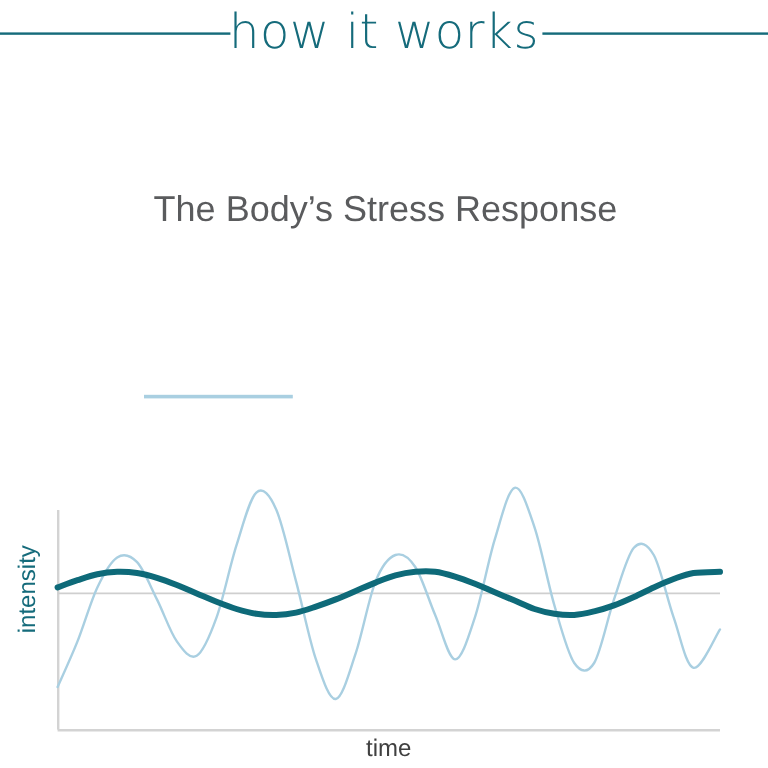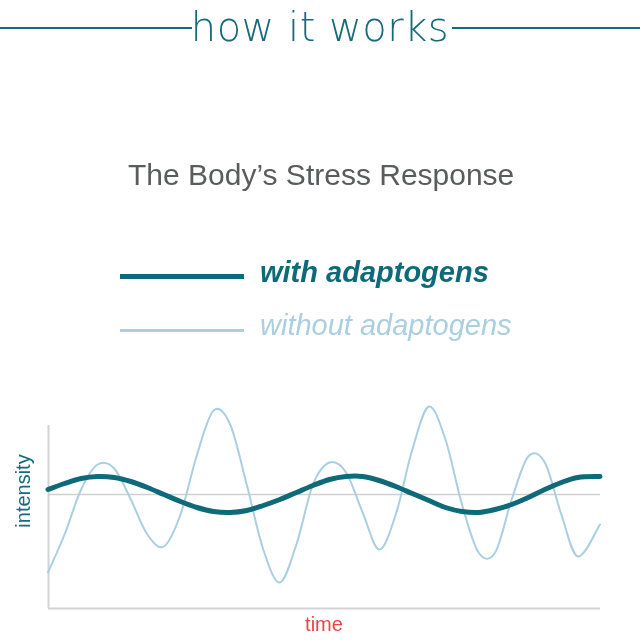--- a/index.html
+++ b/index.html
@@ -156,37 +156,32 @@
 
 <div id="header-band">
   <div class="rule" id="rule-left" style="background: rgb(21, 107, 123);"></div>
   <div class="rule" id="rule-right" style="background: rgb(21, 107, 123);"></div>
   <div id="header-title" style="color: rgb(21, 107, 123);">how it works</div>
 </div>
 
 <div id="chart-title" style="color: rgb(90, 91, 93);">The Body’s Stress Response</div>
 
 <div id="legend">
-  <div class="legend-row" id="legend-row-with">
-    <div class="legend-swatch" id="legend-swatch-with" style="background: rgb(14, 106, 121);"></div>
-    <div class="legend-label" id="legend-label-with" style="color: rgb(14, 106, 121);">with adaptogens</div>
-  </div>
   <div class="legend-row" id="legend-row-without">
     <div class="legend-swatch" id="legend-swatch-without" style="background: rgb(169, 207, 225);"></div>
-    <div class="legend-label" id="legend-label-without" style="color: rgb(169, 207, 225);">without adaptogens</div>
   </div>
 </div>
 
 <div id="plot-area">
   <svg id="plot-svg" width="640" height="260" viewBox="0 0 640 260">
 
     <line id="axis-y" x1="48.5" y1="45" x2="48.5" y2="228" stroke="#d3d3d3" stroke-width="2"></line>
 
     <line id="axis-x" x1="48" y1="228.5" x2="600" y2="228.5" stroke="#d3d3d3" stroke-width="2"></line>
 
     <line id="baseline" x1="48" y1="114.5" x2="600" y2="114.5" stroke="#cfcfcf" stroke-width="1.5"></line>
 
     <path id="series-without" fill="none" stroke-linecap="round" stroke-linejoin="round" d="M48.00,192.50C50.76,186.17 59.04,168.33 64.56,154.50C70.08,140.67 75.60,121.17 81.12,109.50C86.64,97.83 92.16,88.00 97.68,84.50C103.20,81.00 108.72,82.67 114.24,88.50C119.76,94.33 125.28,108.50 130.80,119.50C136.32,130.50 141.84,146.67 147.36,154.50C152.88,162.33 158.40,169.83 163.92,166.50C169.44,163.17 174.96,149.83 180.48,134.50C186.00,119.17 191.52,91.83 197.04,74.50C202.56,57.17 208.08,35.50 213.60,30.50C219.12,25.50 224.64,32.17 230.16,44.50C235.68,56.83 241.20,83.67 246.72,104.50C252.24,125.33 257.76,153.17 263.28,169.50C268.80,185.83 274.32,203.33 279.84,202.50C285.36,201.67 290.88,180.83 296.40,164.50C301.92,148.17 307.44,118.17 312.96,104.50C318.48,90.83 324.00,84.50 329.52,82.50C335.04,80.50 340.56,84.17 346.08,92.50C351.60,100.83 357.12,119.67 362.64,132.50C368.16,145.33 373.68,169.17 379.20,169.50C384.72,169.83 390.24,151.17 395.76,134.50C401.28,117.83 406.80,87.50 412.32,69.50C417.84,51.50 423.36,28.17 428.88,26.50C434.40,24.83 439.92,43.17 445.44,59.50C450.96,75.83 456.48,105.67 462.00,124.50C467.52,143.33 473.04,164.50 478.56,172.50C484.08,180.50 489.60,181.33 495.12,172.50C500.64,163.67 506.16,135.50 511.68,119.50C517.20,103.50 522.72,82.67 528.24,76.50C533.76,70.33 539.28,72.83 544.80,82.50C550.32,92.17 555.84,118.83 561.36,134.50C566.88,150.17 571.48,174.83 577.92,176.50C584.36,178.17 596.32,149.83 600.00,144.50" stroke="#a9cfe1" stroke-width="2"></path>
     <path id="series-with" fill="none" stroke-linecap="round" stroke-linejoin="round" d="M48.00,109.50C50.76,108.50 59.04,105.33 64.56,103.50C70.08,101.67 75.60,99.67 81.12,98.50C86.64,97.33 92.16,96.67 97.68,96.50C103.20,96.33 108.72,96.67 114.24,97.50C119.76,98.33 125.28,99.83 130.80,101.50C136.32,103.17 141.84,105.33 147.36,107.50C152.88,109.67 158.40,112.17 163.92,114.50C169.44,116.83 174.96,119.33 180.48,121.50C186.00,123.67 191.52,125.83 197.04,127.50C202.56,129.17 208.08,130.67 213.60,131.50C219.12,132.33 224.64,132.67 230.16,132.50C235.68,132.33 241.20,131.67 246.72,130.50C252.24,129.33 257.76,127.33 263.28,125.50C268.80,123.67 274.32,121.67 279.84,119.50C285.36,117.33 290.88,114.83 296.40,112.50C301.92,110.17 307.44,107.67 312.96,105.50C318.48,103.33 324.00,101.00 329.52,99.50C335.04,98.00 340.56,97.00 346.08,96.50C351.60,96.00 357.12,95.83 362.64,96.50C368.16,97.17 373.68,98.83 379.20,100.50C384.72,102.17 390.24,104.33 395.76,106.50C401.28,108.67 406.80,111.17 412.32,113.50C417.84,115.83 423.36,118.17 428.88,120.50C434.40,122.83 439.92,125.67 445.44,127.50C450.96,129.33 456.48,130.67 462.00,131.50C467.52,132.33 473.04,132.83 478.56,132.50C484.08,132.17 489.60,130.83 495.12,129.50C500.64,128.17 506.16,126.50 511.68,124.50C517.20,122.50 522.72,120.00 528.24,117.50C533.76,115.00 539.28,112.00 544.80,109.50C550.32,107.00 555.84,104.50 561.36,102.50C566.88,100.50 571.48,98.50 577.92,97.50C584.36,96.50 596.32,96.67 600.00,96.50" stroke="#0e6a79" stroke-width="5"></path>
   </svg>
   <div id="y-axis-label" style="color: rgb(21, 107, 123);">intensity</div>
-  <div id="x-axis-label" style="color: #ef4444;">time</div>
+  <div id="x-axis-label" style="color: #404040;">time</div>
 </div>
 
 </body></html>

